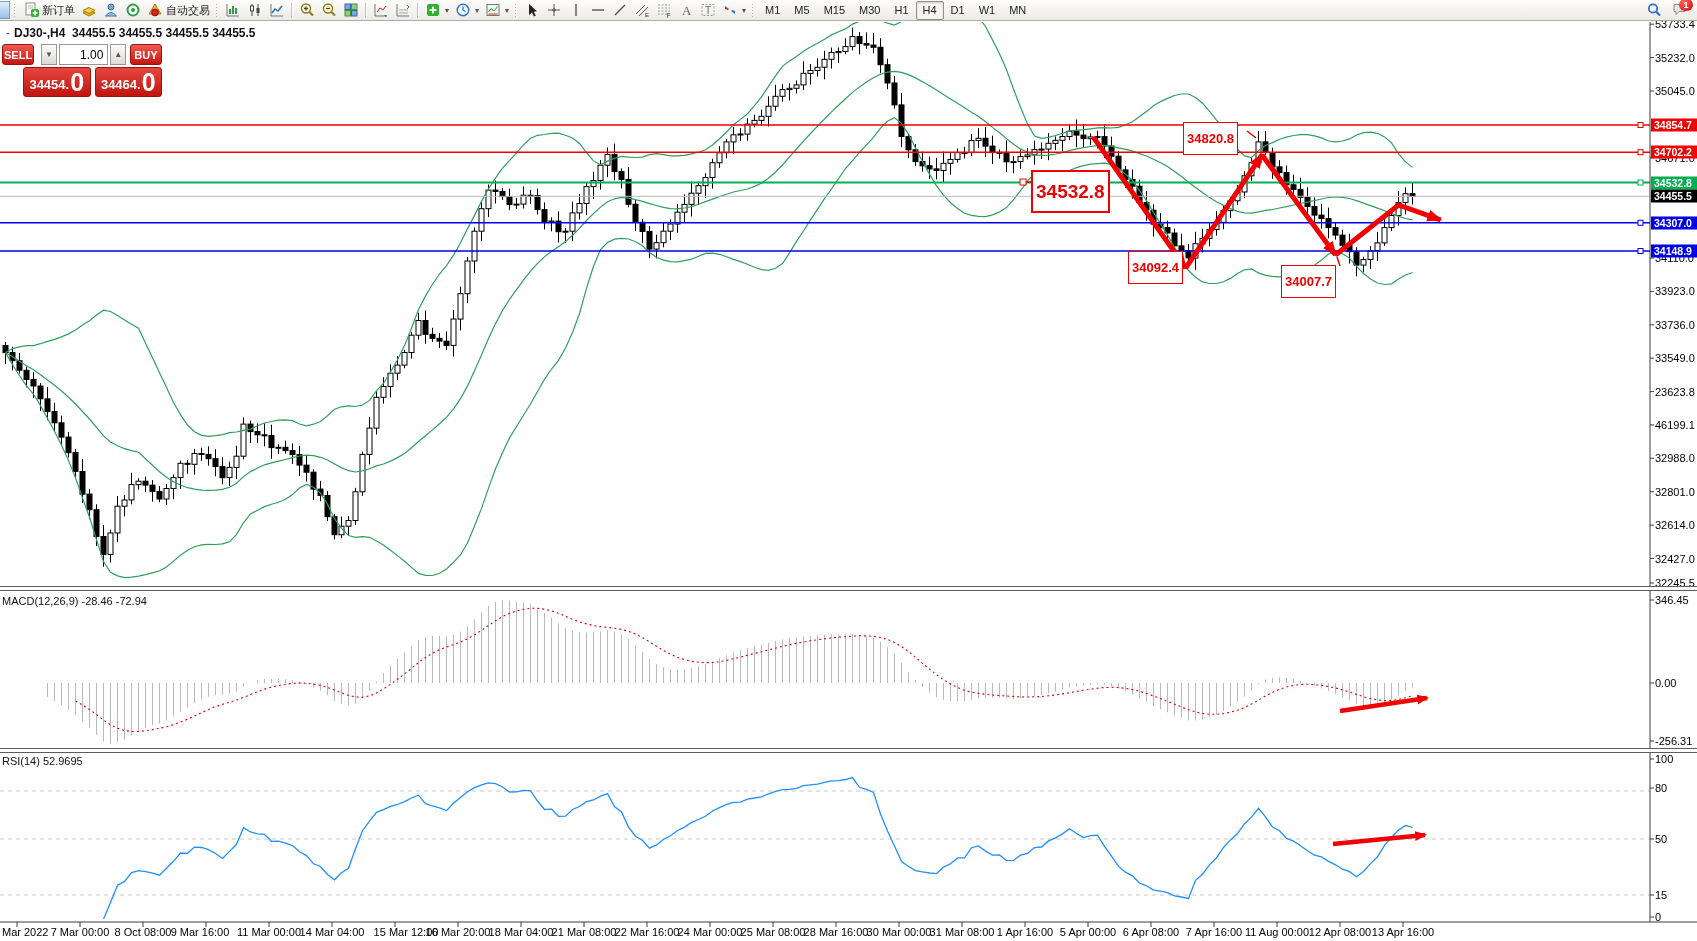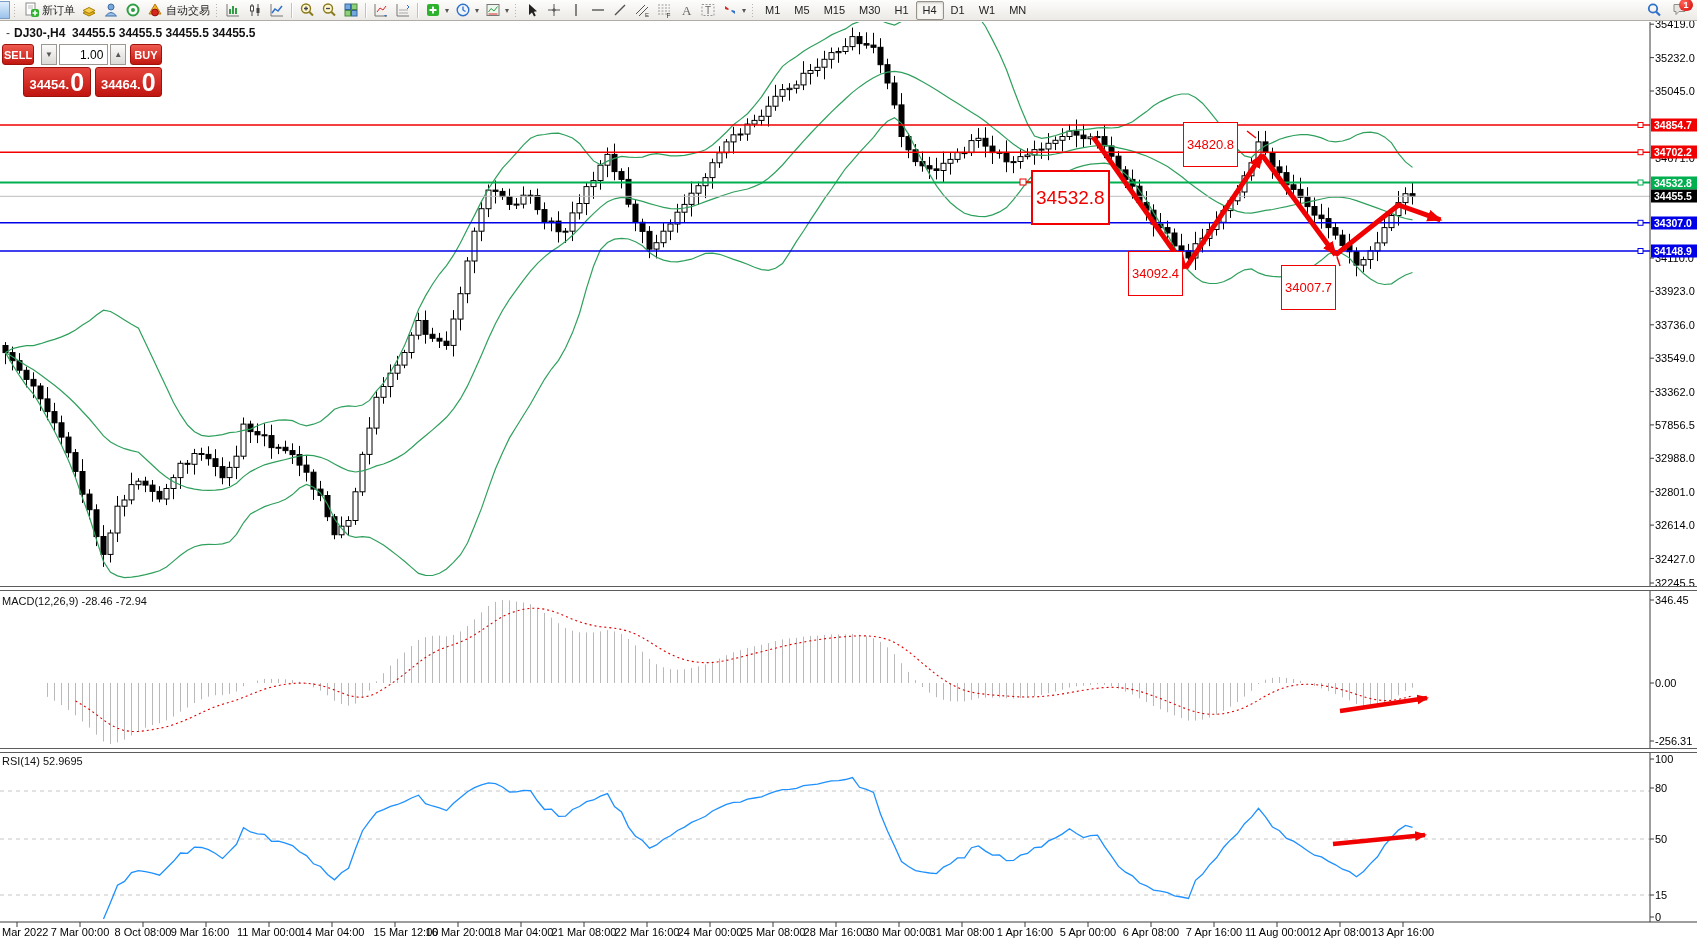--- a/index.html
+++ b/index.html
@@ -40,21 +40,21 @@
     color:#fff;display:flex;align-items:flex-end;justify-content:center;padding-bottom:1px;}
   .oc-price .small{font-size:13px;font-weight:bold;line-height:20px;}
   .oc-price .big{font-size:25px;font-weight:bold;line-height:25px;margin-left:1px;}
   .pane-label{position:absolute;left:2px;font-size:11px;color:#111;z-index:10;}
   .sep{position:absolute;left:0;width:1697px;height:3px;border-top:1px solid #5c5c5c;border-bottom:1px solid #5c5c5c;background:#fff;z-index:12;}
   .tick-label{position:absolute;left:1655px;transform:translateY(-50%);font-size:11px;color:#000;white-space:nowrap;z-index:5;}
   .badge{position:absolute;left:1651px;transform:translateY(-50%);width:46px;height:13px;line-height:13px;
     color:#fff;font-size:10.5px;font-weight:bold;padding-left:3px;z-index:8;white-space:nowrap;}
   .time-label{position:absolute;top:926px;transform:translateX(-50%);font-size:11px;color:#000;white-space:nowrap;z-index:5;}
   .anno{position:absolute;background:#fff;border:1px solid #f00000;color:#f00000;z-index:20;
-    padding:14px 3px;font-weight:normal;white-space:nowrap;}
+    padding:8px 3px;font-weight:bold;white-space:nowrap;}
   .anno.small{font-size:13px;line-height:15px;}
   .anno.large{font-size:19px;line-height:23px;border-width:2px;}
   #stage{position:absolute;left:0;top:0;z-index:4;}
 </style>
 </head>
 <body>
 
 <div id="toolbar">
   <div id="clipped-icon"></div>
   <div class="grip"></div>
@@ -1053,30 +1053,30 @@
   </div>
 </div>
 
 <div class="pane-label" style="top:595px">MACD(12,26,9) -28.46 -72.94</div>
 <div class="pane-label" style="top:755px">RSI(14) 52.9695</div>
 
 <div class="sep" style="top:586px"></div>
 <div class="sep" style="top:748px"></div>
 
 <div id="overlays">
-    <div class="tick-label" style="top:24.2px">35419.0</div>
+    <div class="tick-label" style="top:24.2px">53733.4</div>
     <div class="tick-label" style="top:57.6px">35232.0</div>
     <div class="tick-label" style="top:91.0px">35045.0</div>
     <div class="tick-label" style="top:157.8px">34671.0</div>
     <div class="tick-label" style="top:258.0px">34110.0</div>
     <div class="tick-label" style="top:291.4px">33923.0</div>
     <div class="tick-label" style="top:324.8px">33736.0</div>
     <div class="tick-label" style="top:358.2px">33549.0</div>
-    <div class="tick-label" style="top:391.6px">33362.0</div>
-    <div class="tick-label" style="top:424.9px">57856.5</div>
+    <div class="tick-label" style="top:391.6px">23623.8</div>
+    <div class="tick-label" style="top:424.9px">46199.1</div>
     <div class="tick-label" style="top:458.3px">32988.0</div>
     <div class="tick-label" style="top:491.7px">32801.0</div>
     <div class="tick-label" style="top:525.1px">32614.0</div>
     <div class="tick-label" style="top:558.5px">32427.0</div>
     <div class="tick-label" style="top:583.0px">32245.5</div>
     <div class="badge" style="top:125.0px;background:#f00000">34854.7</div>
     <div class="badge" style="top:152.2px;background:#f00000">34702.2</div>
     <div class="badge" style="top:182.5px;background:#00b050">34532.8</div>
     <div class="badge" style="top:196.3px;background:#000000">34455.5</div>
     <div class="badge" style="top:222.8px;background:#0000e8">34307.0</div>

